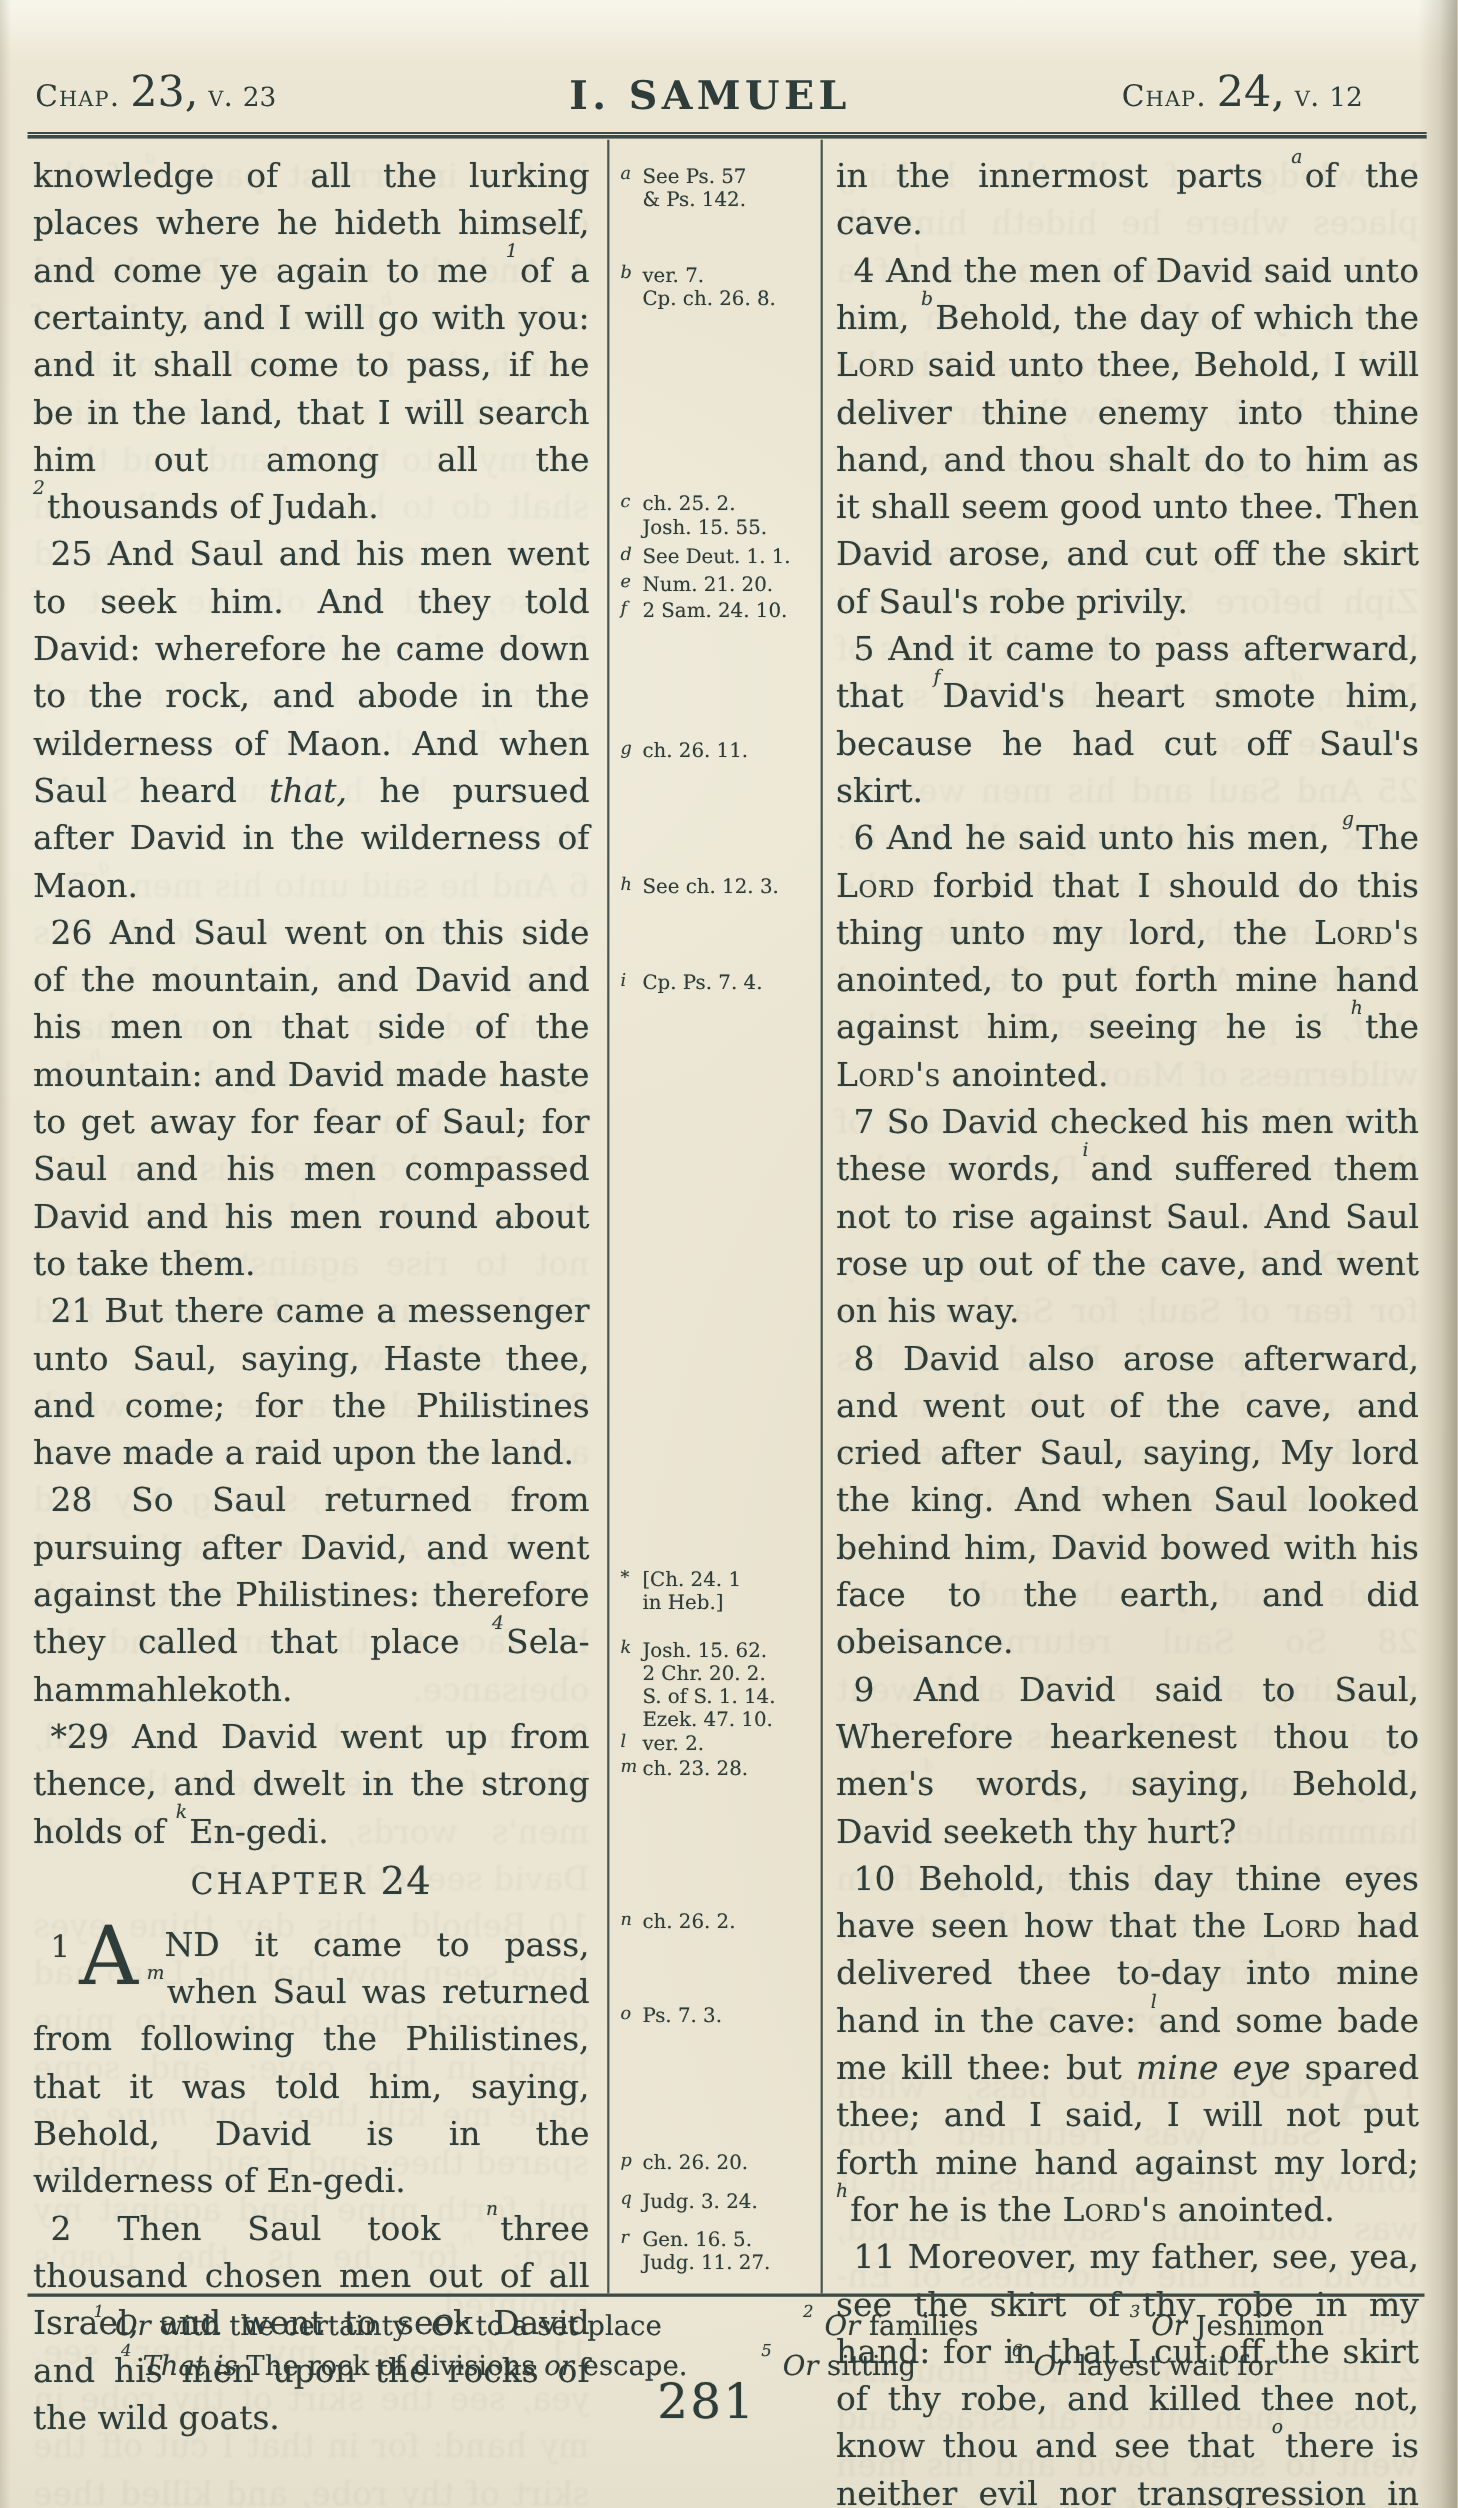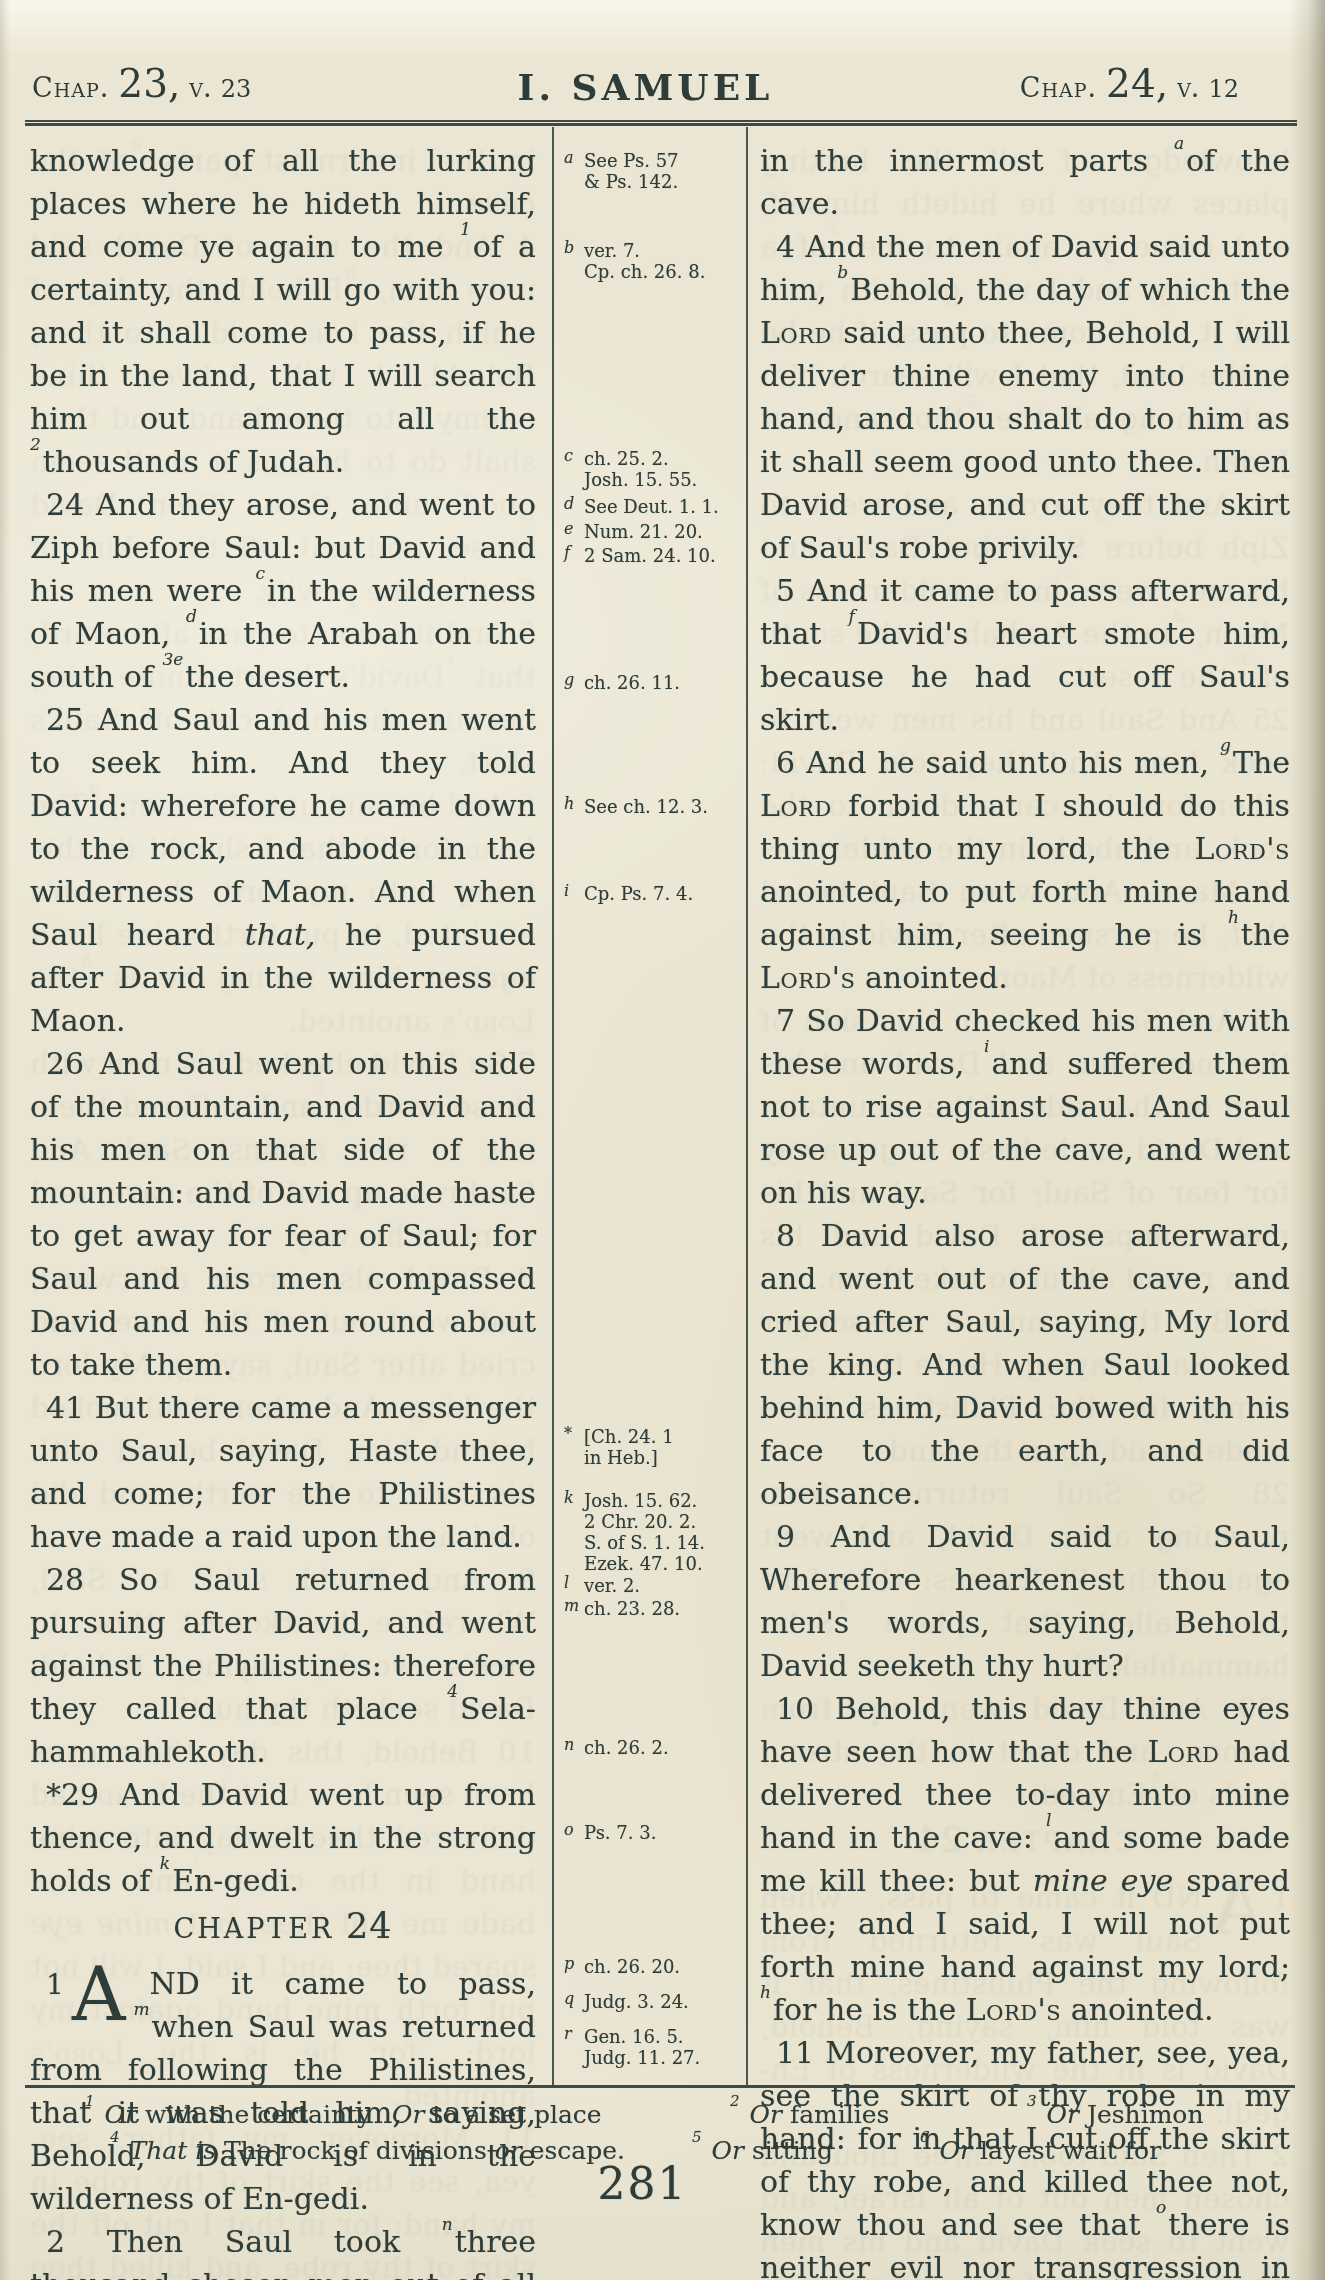--- a/index.html
+++ b/index.html
@@ -121,24 +121,23 @@
     <span class="hv-label">v.</span>
     <span class="hv-num">12</span>
   </div>
 
   <div class="rule-top"></div>
   <div class="vrule v1"></div>
   <div class="vrule v2"></div>
 
   <div class="col col-left" id="col-left">
       <p class="cont">knowledge of all the lurking places where he hideth himself, and come ye again to me <sup class="ref">1</sup>of a certainty, and I will go with you: and it shall come to pass, if he be in the land, that I will search him out among all the <sup class="ref">2</sup>thousands of Judah.</p>
-      <p class="verse">24 And they arose, and went to Ziph before Saul: but David and his men were <sup class="ref">c</sup>in the wilderness of Maon, <sup class="ref">d</sup>in the Arabah on the south of <sup class="ref">3e</sup>the desert.</p>
       <p class="verse">25 And Saul and his men went to seek him. And they told David: wherefore he came down to the rock, and abode in the wilderness of Maon. And when Saul heard <em>that,</em> he pursued after David in the wilderness of Maon.</p>
       <p class="verse">26 And Saul went on this side of the mountain, and David and his men on that side of the mountain: and David made haste to get away for fear of Saul; for Saul and his men compassed David and his men round about to take them.</p>
-      <p class="verse">41 But there came a messenger unto Saul, saying, Haste thee, and come; for the Philistines have made a raid upon the land.</p>
+      <p class="verse">21 But there came a messenger unto Saul, saying, Haste thee, and come; for the Philistines have made a raid upon the land.</p>
       <p class="verse">28 So Saul returned from pursuing after David, and went against the Philistines: therefore they called that place <sup class="ref">4</sup>Sela-hammahlekoth.</p>
       <p class="verse">*29 And David went up from thence, and dwelt in the strong holds of <sup class="ref">k</sup>En-gedi.</p>
       <div class="chapter-head">CHAPTER <span class="ch-num">24</span></div>
       <p class="verse drop"><span class="vno">1</span><span class="dcap">A</span>ND it came to pass, <sup class="ref">m</sup>when Saul was returned from following the Philistines, that it was told him, saying, Behold, David is in the wilderness of En-gedi.</p>
       <p class="verse">2 Then Saul took <sup class="ref">n</sup>three thousand chosen men out of all Israel, and went to seek David and his men upon the rocks of the wild goats.</p>
     </div>
   <div class="refs" id="refs">
       <div class="ref-item" style="top: 20px;"><span class="ref-letter">a</span><span class="ref-text">See Ps. 57<br>&amp; Ps. 142.</span></div>
       <div class="ref-item" style="top: 110px;"><span class="ref-letter">b</span><span class="ref-text">ver. 7.<br>Cp. ch. 26. 8.</span></div>
       <div class="ref-item" style="top: 318px;"><span class="ref-letter">c</span><span class="ref-text">ch. 25. 2.<br>Josh. 15. 55.</span></div>

